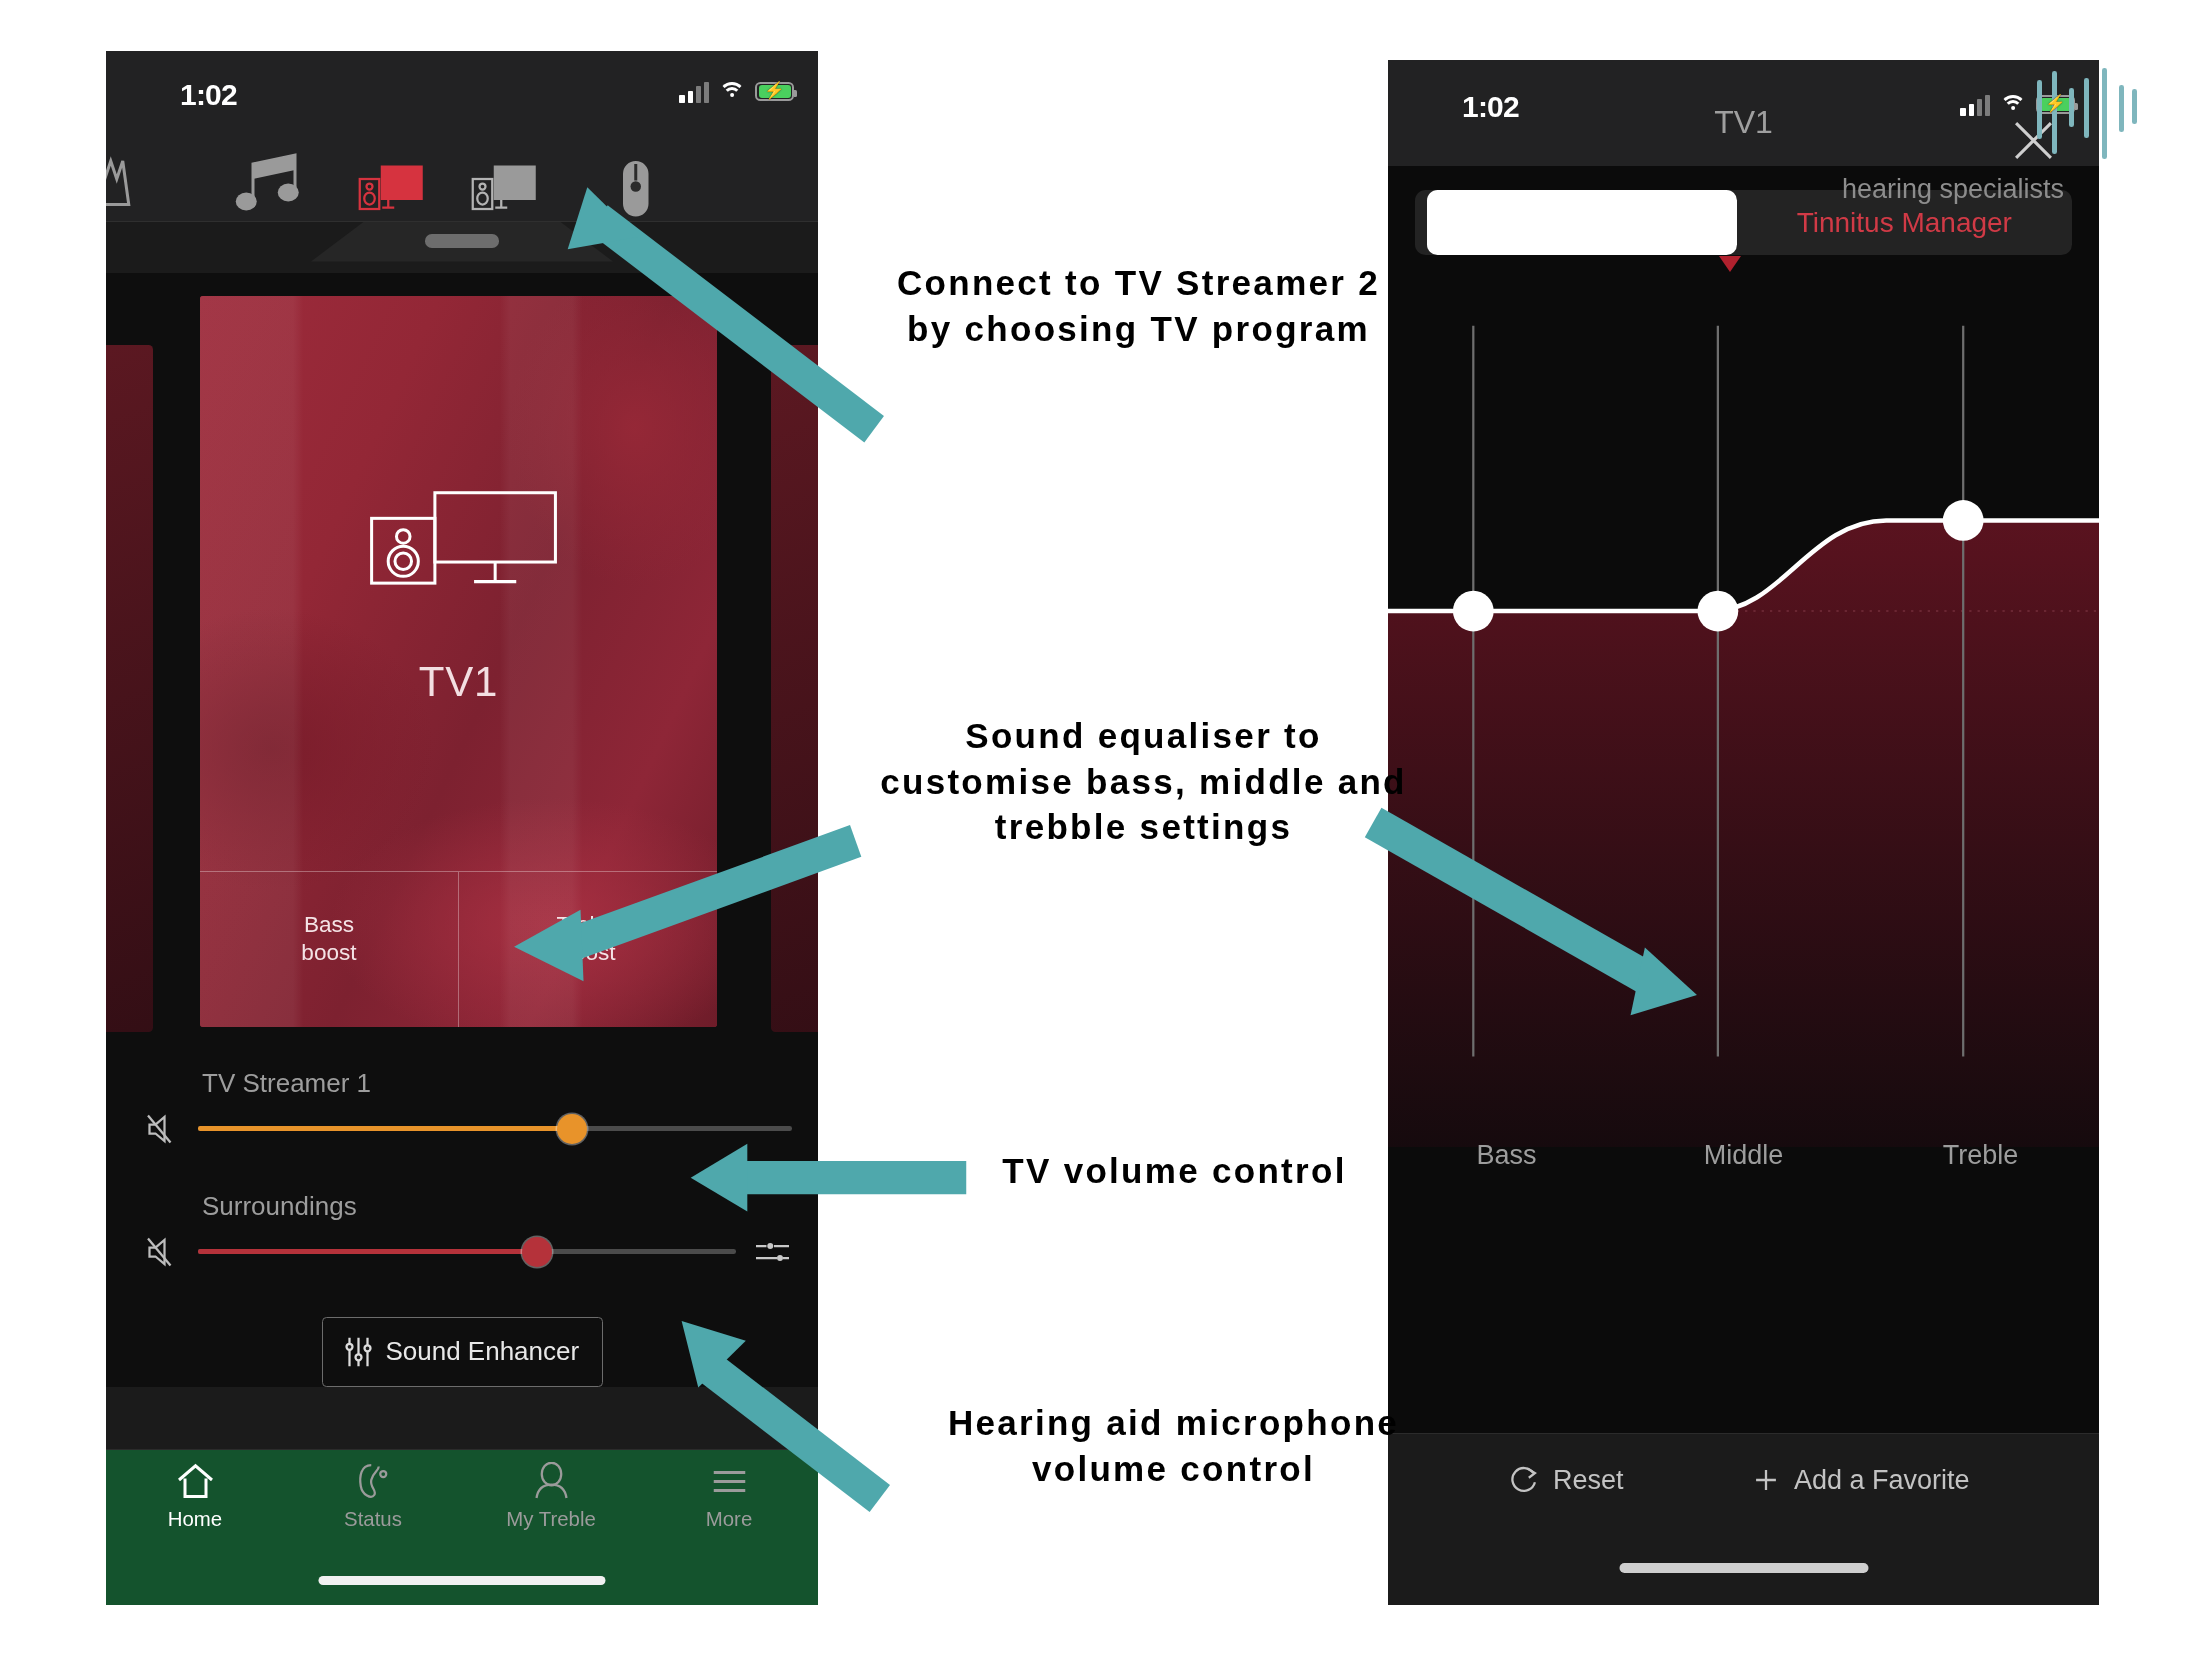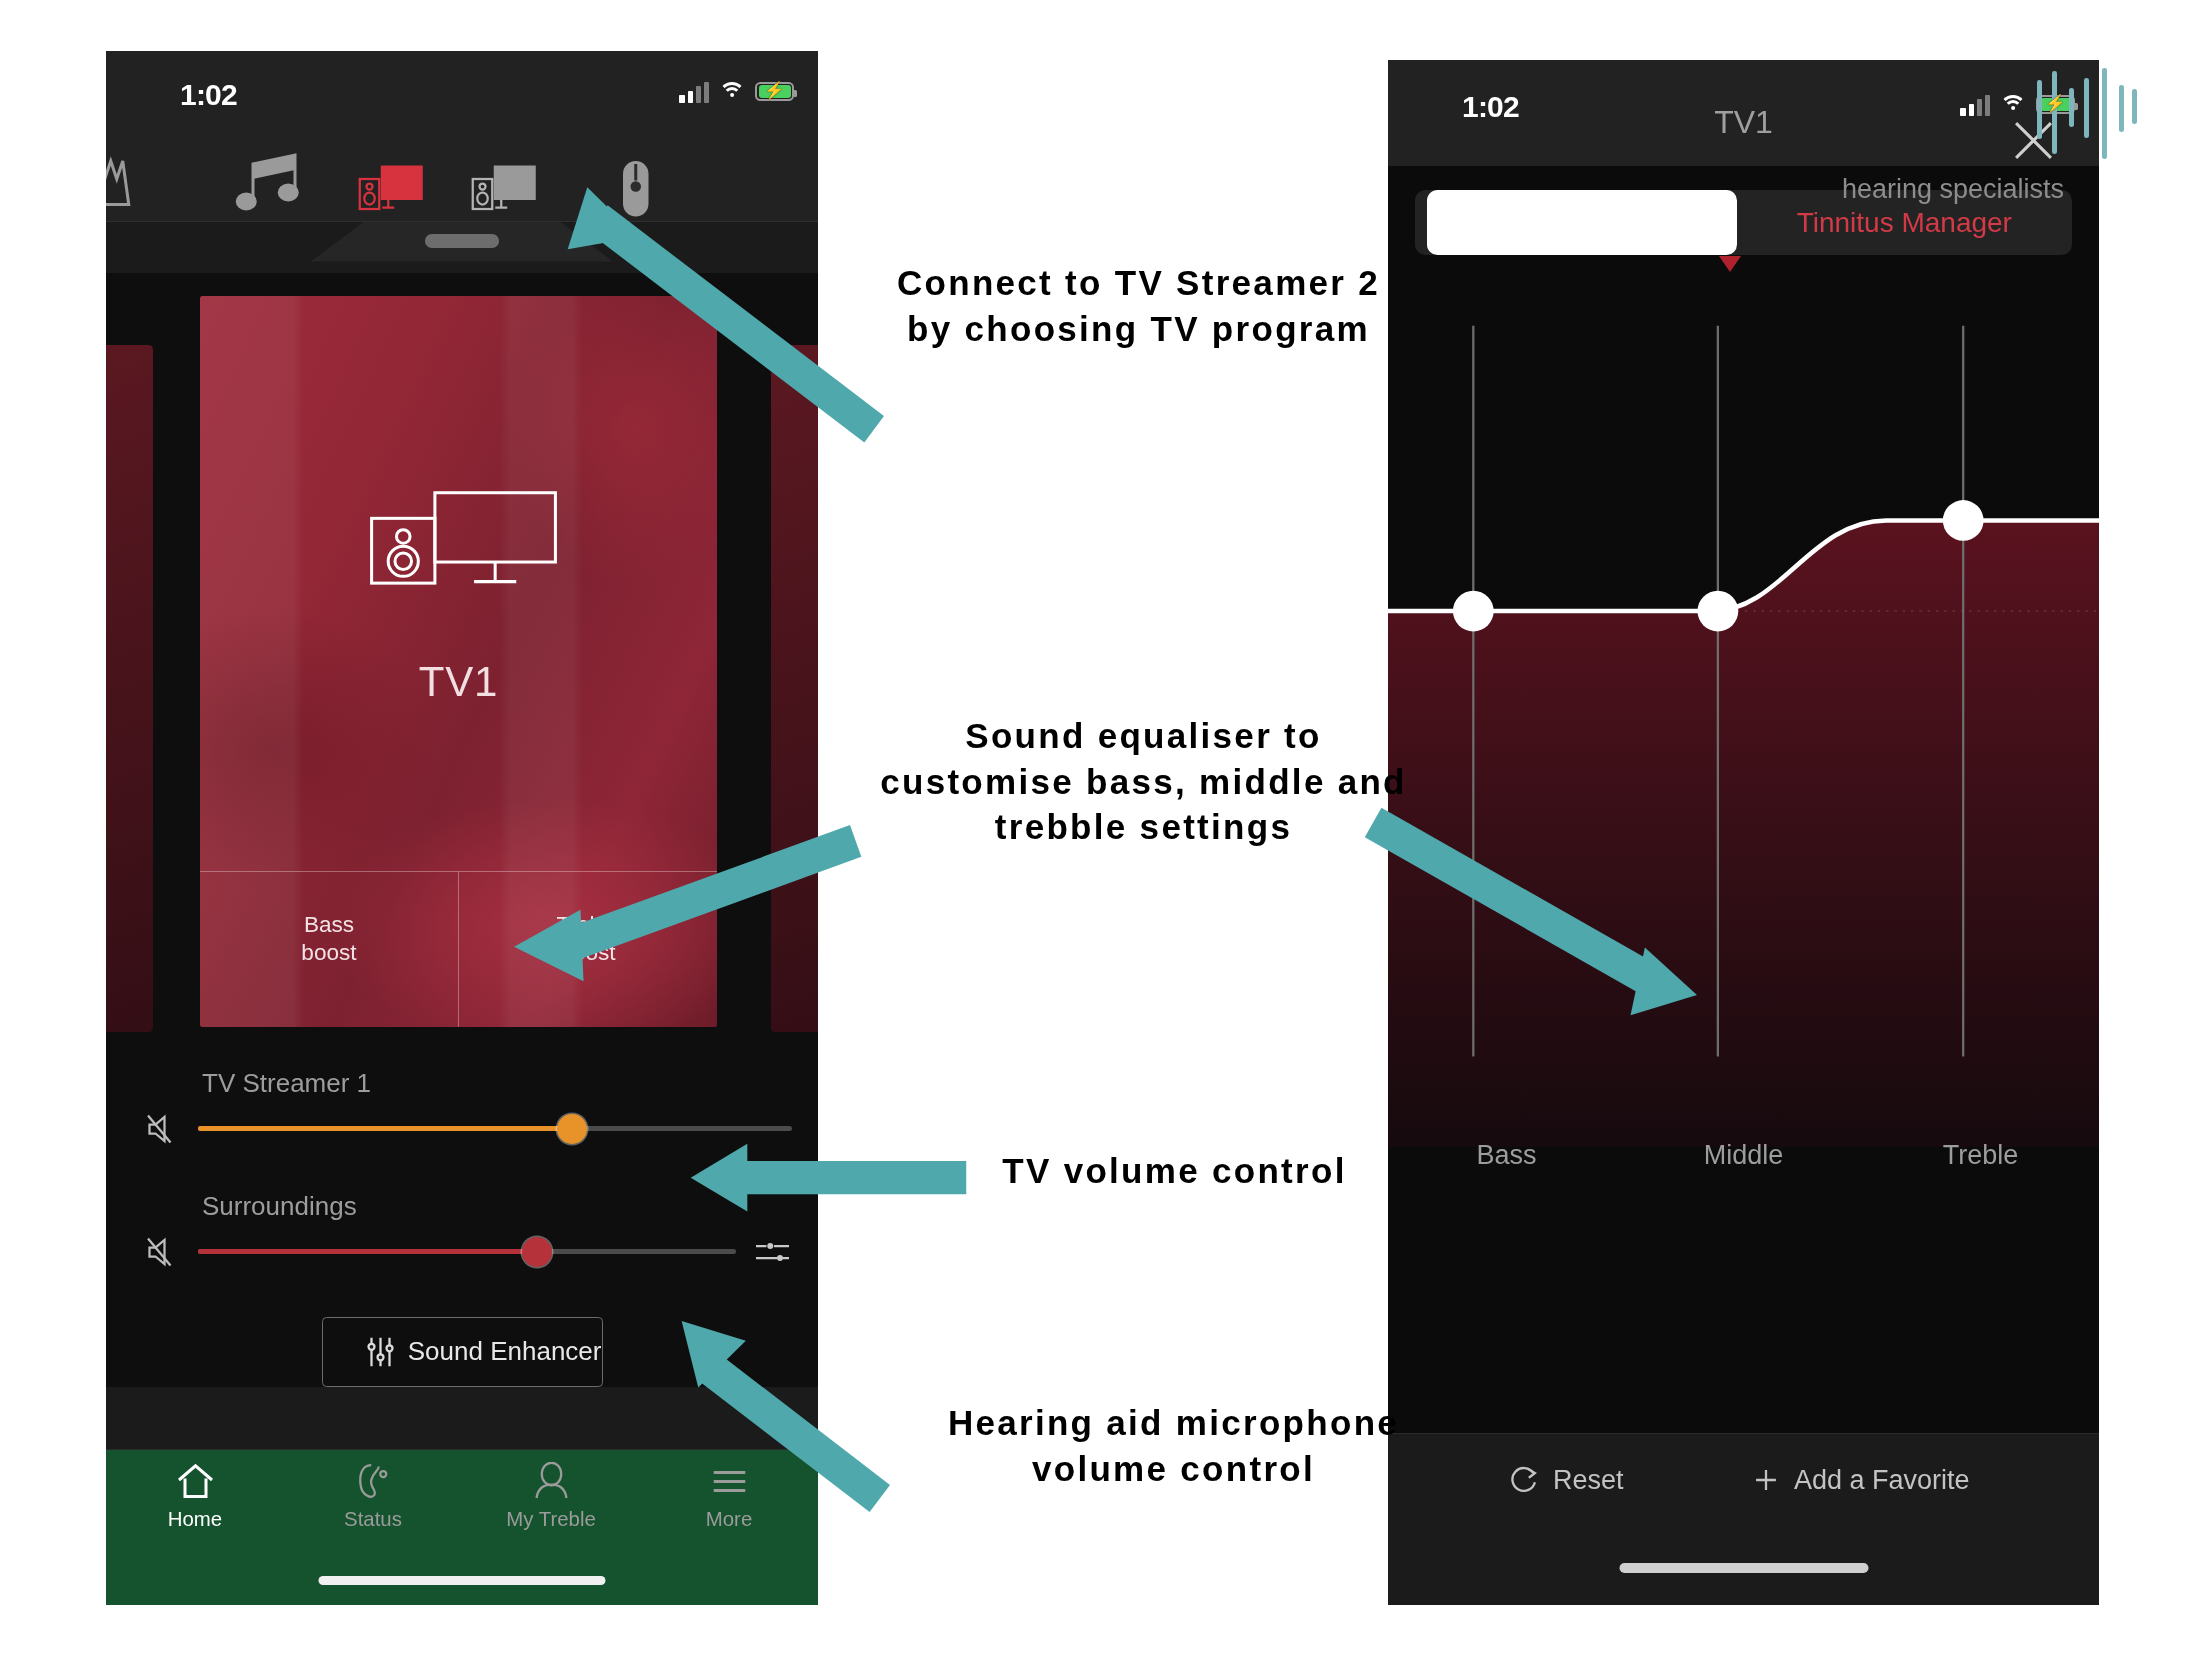--- a/index.html
+++ b/index.html
@@ -84,21 +84,21 @@
   .track{position:relative;flex:1;height:33px;}
   .track .bar{position:absolute;left:0;right:0;top:14.3px;height:4.5px;background:#4b4b4b;border-radius:2.3px;}
   .track .fill{position:absolute;left:0;top:14.3px;height:4.5px;border-radius:2.3px;}
   .track .knob{position:absolute;top:2.3px;width:30px;height:30px;border-radius:50%;
     transform:translateX(-50%);box-shadow:0 0 0 1.5px rgba(255,255,255,.35);}
   .eq-ic{flex:0 0 auto;width:39px;height:30px;}
 
   #sound-enhancer{display:block;margin:47px auto 0;width:279px;height:68px;
     border:1.5px solid #6c6c6c;border-radius:4.5px;background:transparent;color:#e8e8e8;
     font-size:26px;font-family:inherit;font-weight:300;display:flex;align-items:center;
-    justify-content:flex-end;gap:13.6px;}
+    justify-content:center;gap:13.6px;}
 
   
   #tabbar{position:absolute;left:0;right:0;bottom:0;height:143px;background:#14532d;
     border-top:0.8px solid #2b2b2b;display:flex;align-items:flex-start;padding-top:12px;}
   .tab{flex:1;display:flex;flex-direction:column;align-items:center;gap:6.8px;}
   .tab span{font-size:20.4px;color:#9b9b9b;}
   .tab.active span{color:#fff;}
   .home-ind{position:absolute;left:50%;transform:translateX(-50%);bottom:19.6px;
     width:287px;height:9px;border-radius:4.5px;background:#f1f1f1;}
 

